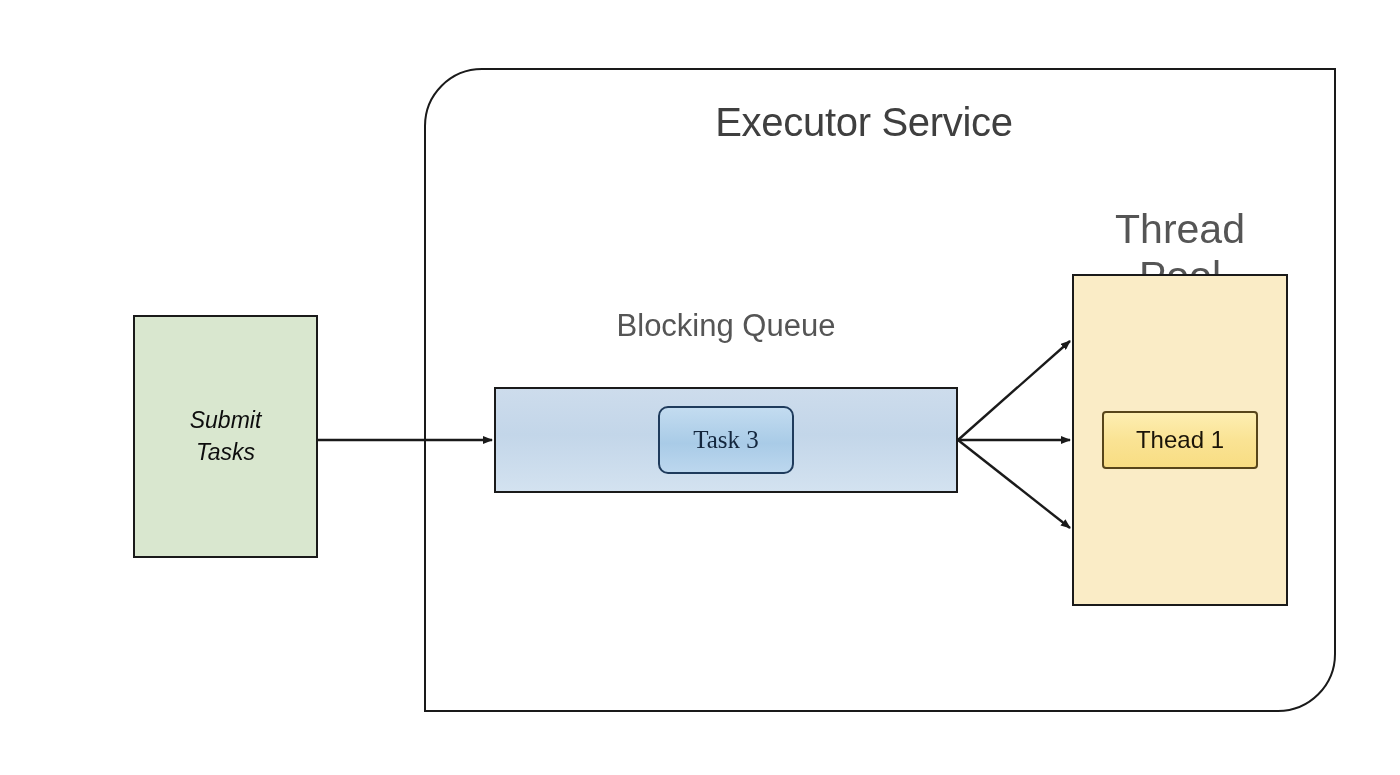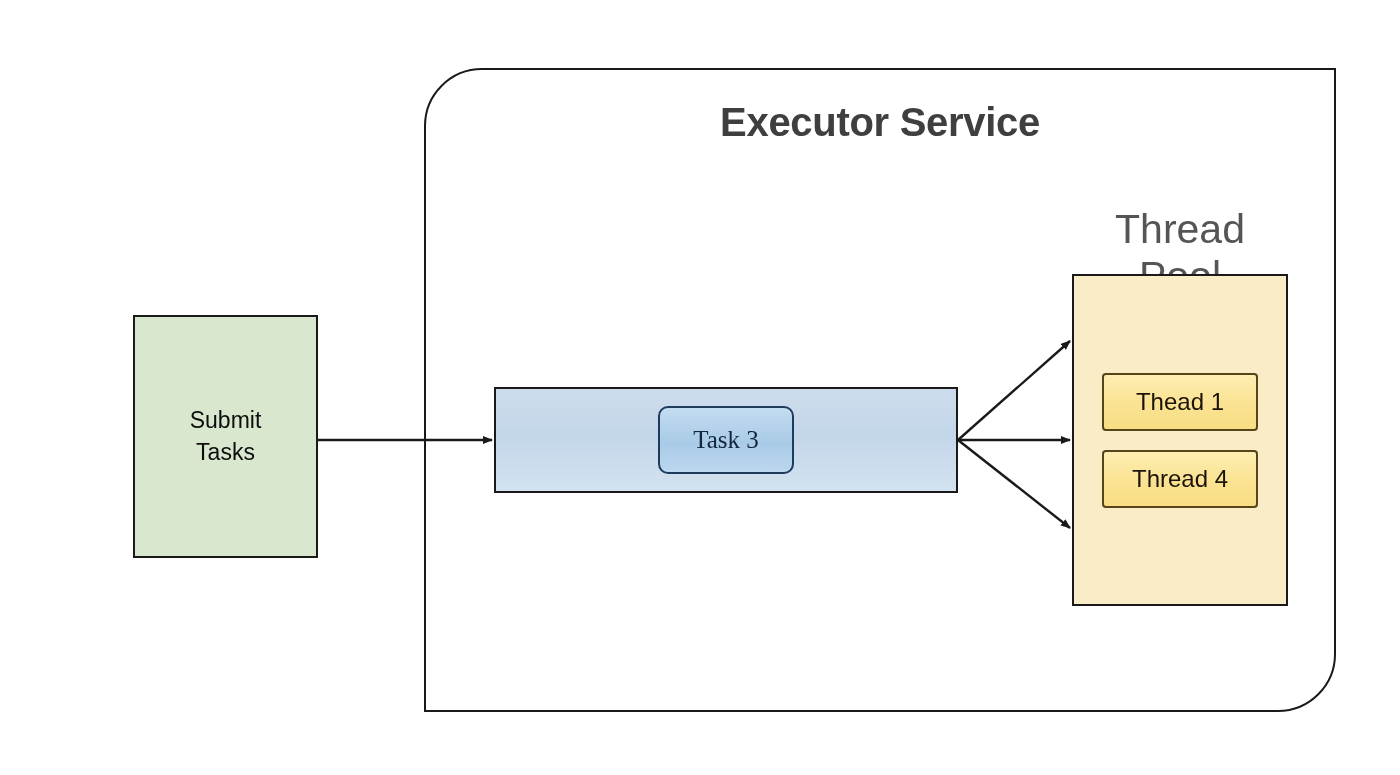--- a/index.html
+++ b/index.html
@@ -26,43 +26,44 @@
     top: 68px;
     width: 912px;
     height: 644px;
     border: 2px solid #1a1a1a;
     border-radius: 58px 0 58px 0;
     background: transparent;
     box-sizing: border-box;
   }
   .executor-title {
     position: absolute;
-    left: 424px;
+    left: 408px;
     top: 100px;
     width: 912px;
     text-align: center;
     font-size: 40px;
-    font-weight: bold;
+    font-weight: normal;
     color: #3f3f3f;
     letter-spacing: -0.3px;
   }
 
   
   .submit-box {
     position: absolute;
     left: 133px;
     top: 315px;
     width: 185px;
     height: 243px;
     background: #d9e7cf;
     border: 2px solid #1a1a1a;
     box-sizing: border-box;
     display: flex;
     align-items: center;
     justify-content: center;
+    font-style: italic;
   }
   .submit-label {
     font-size: 23px;
     color: #0d0d0d;
     text-align: center;
     line-height: 1.38;
     white-space: pre-line;
   }
 
   
@@ -159,33 +160,31 @@
 <div id="canvas">
 
   <div class="executor-container"></div>
   <div class="executor-title">Executor Service</div>
 
   <div class="submit-box">
     <span class="submit-label">Submit
 Tasks</span>
   </div>
 
+  <div class="queue-title">Blocking Queue</div>
   <div class="queue-box">
     <div class="task-chip">
       <span>Task 3</span>
     </div>
   </div>
 
   <div class="pool-title">Thread Pool</div>
   <div class="pool-box">
     <div class="thread-chip">
       <span>Thead 1</span>
-    </div>
-    <div class="thread-chip">
-      <span>Thread 4</span>
     </div>
   </div>
 
   <svg class="arrows" viewBox="0 0 1400 775">
     <defs>
       <marker id="arrowhead" markerWidth="10" markerHeight="8" refX="9" refY="4" orient="auto" markerUnits="userSpaceOnUse">
         <path d="M0,0 L10,4 L0,8 z" fill="#1a1a1a"></path>
       </marker>
     </defs>
 

